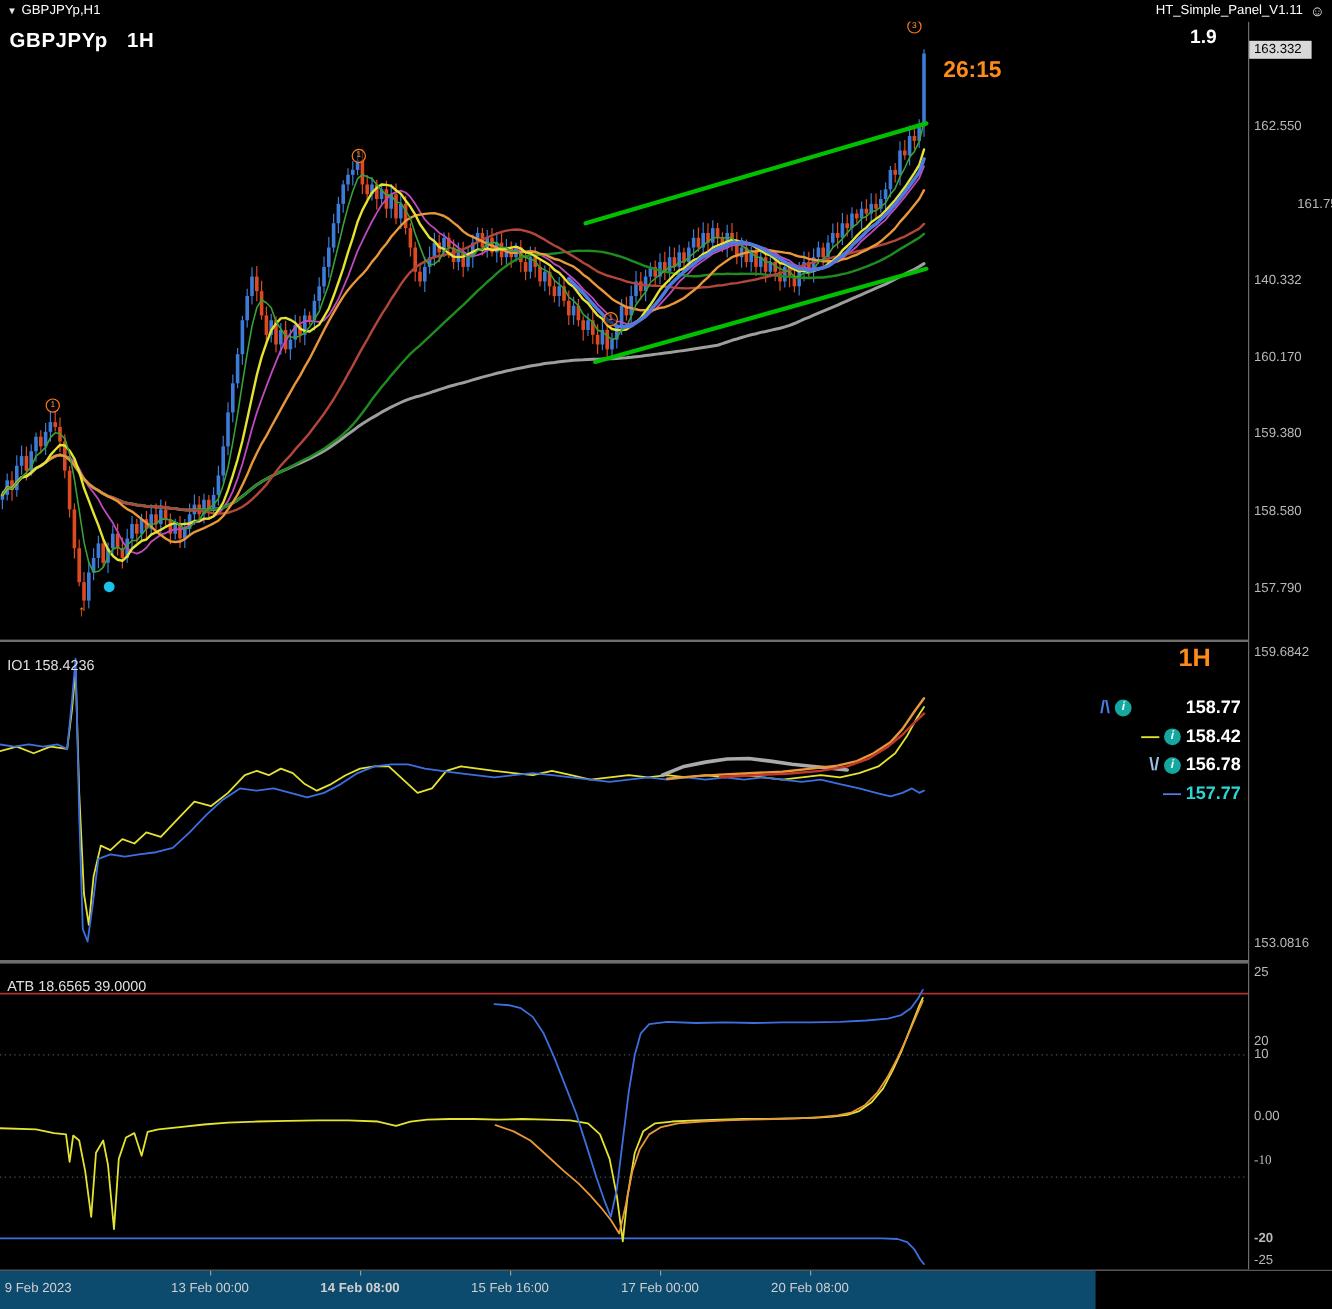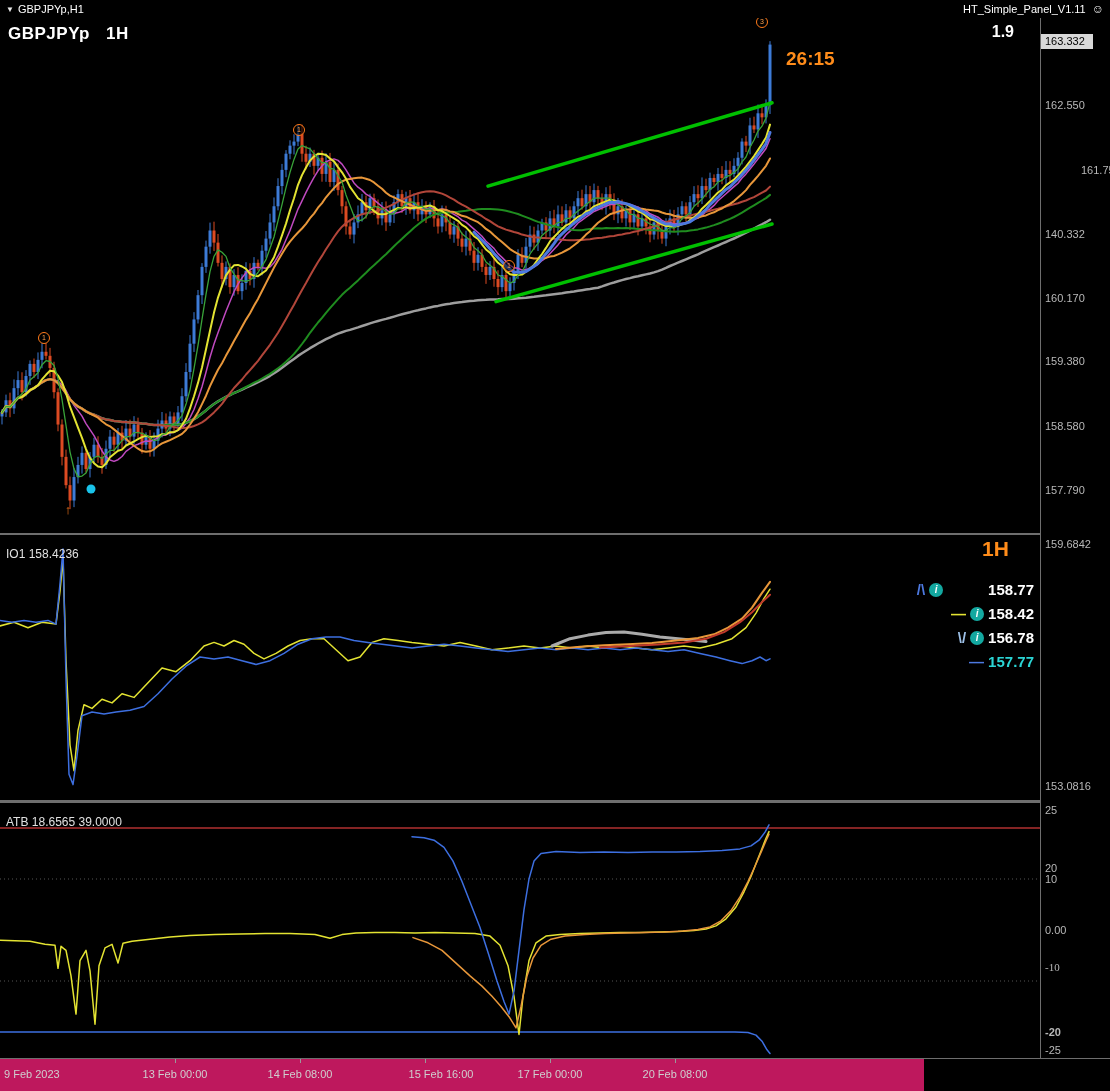--- a/index.html
+++ b/index.html
@@ -27,22 +27,22 @@
   .legend{position:absolute;right:6px;top:44px;display:flex;flex-direction:column;gap:3px;align-items:flex-end;}
   .lrow{display:flex;align-items:center;gap:4px;font-size:15px;font-weight:bold;height:21px;}
   .lsym{font-size:15px;}
   .linfo{width:14px;height:14px;border-radius:50%;background:#13a8a0;color:#fff;font-size:10px;
          line-height:14px;text-align:center;font-style:italic;flex:0 0 auto;}
   .axis-col{position:absolute;left:1040px;top:0;width:70px;height:1058px;background:#000;z-index:20;}
   .axis-vline{position:absolute;left:0;top:18px;bottom:0;width:1px;background:#6e6e6e;}
   .axlabel{position:absolute;left:5px;color:#b8b8b8;font-size:11px;height:12px;line-height:12px;}
   .price-tag{position:absolute;left:1px;width:52px;height:15px;background:#d8d8d8;color:#000;
              font-size:11px;line-height:15px;padding-left:4px;box-sizing:border-box;}
-  .time-axis{position:absolute;left:0;top:1059px;width:913px;height:32px;background:#be185d;
-             color:#cfcfcf;font-size:11px;z-index:25;padding-left:11px;}
+  .time-axis{position:absolute;left:0;top:1059px;width:913px;height:32px;background:#0c4a6e;
+             color:#cfcfcf;font-size:11px;z-index:25;}
   .tlabel{position:absolute;top:9px;white-space:nowrap;}
   .tlabel.center{transform:translateX(-50%);}
   .tick{position:absolute;top:0;width:1px;height:4px;background:#9a9a9a;}
   .marker{position:absolute;transform:translate(-50%,-50%);z-index:10;}
   .marker.circle{width:10px;height:10px;border:1px solid #ff7a1a;border-radius:50%;
                  color:#ffa04d;font-size:7px;line-height:10px;text-align:center;background:rgba(0,0,0,.55);}
   .marker.arrow-up{color:#ff7a1a;font-size:13px;font-weight:bold;}
   .marker.dot{width:9px;height:9px;border-radius:50%;background:#19c3ea;}
 </style>
 </head>
@@ -547,23 +547,23 @@
         <div class="axlabel" style="top: 1026px; font-weight: bold;">-20</div>
         <div class="axlabel" style="top: 1044px;">-25</div>
       </div>
     <div class="price-tag" style="top: 34px;">163.332</div>
   </div>
 
   <div class="time-axis" id="time-axis">
       <div class="tlabel" style="left: 4px;">9 Feb 2023</div>
       <div class="tlabel center" style="left: 175px;">13 Feb 00:00</div>
       <div class="tick" style="left: 175px;"></div>
-      <div class="tlabel center" style="left: 300px;">14 Feb 08:00</div>
+      <div class="tlabel center" style="left: 300px; font-weight: bold;">14 Feb 08:00</div>
       <div class="tick" style="left: 300px;"></div>
-      <div class="tlabel center" style="left: 441px; text-align: right;">15 Feb 16:00</div>
+      <div class="tlabel center" style="left: 425px; text-align: right;">15 Feb 16:00</div>
       <div class="tick" style="left: 425px;"></div>
       <div class="tlabel center" style="left: 550px;">17 Feb 00:00</div>
       <div class="tick" style="left: 550px;"></div>
       <div class="tlabel center" style="left: 675px;">20 Feb 08:00</div>
       <div class="tick" style="left: 675px;"></div>
     </div>
 
 </div>
 
 </body></html>

